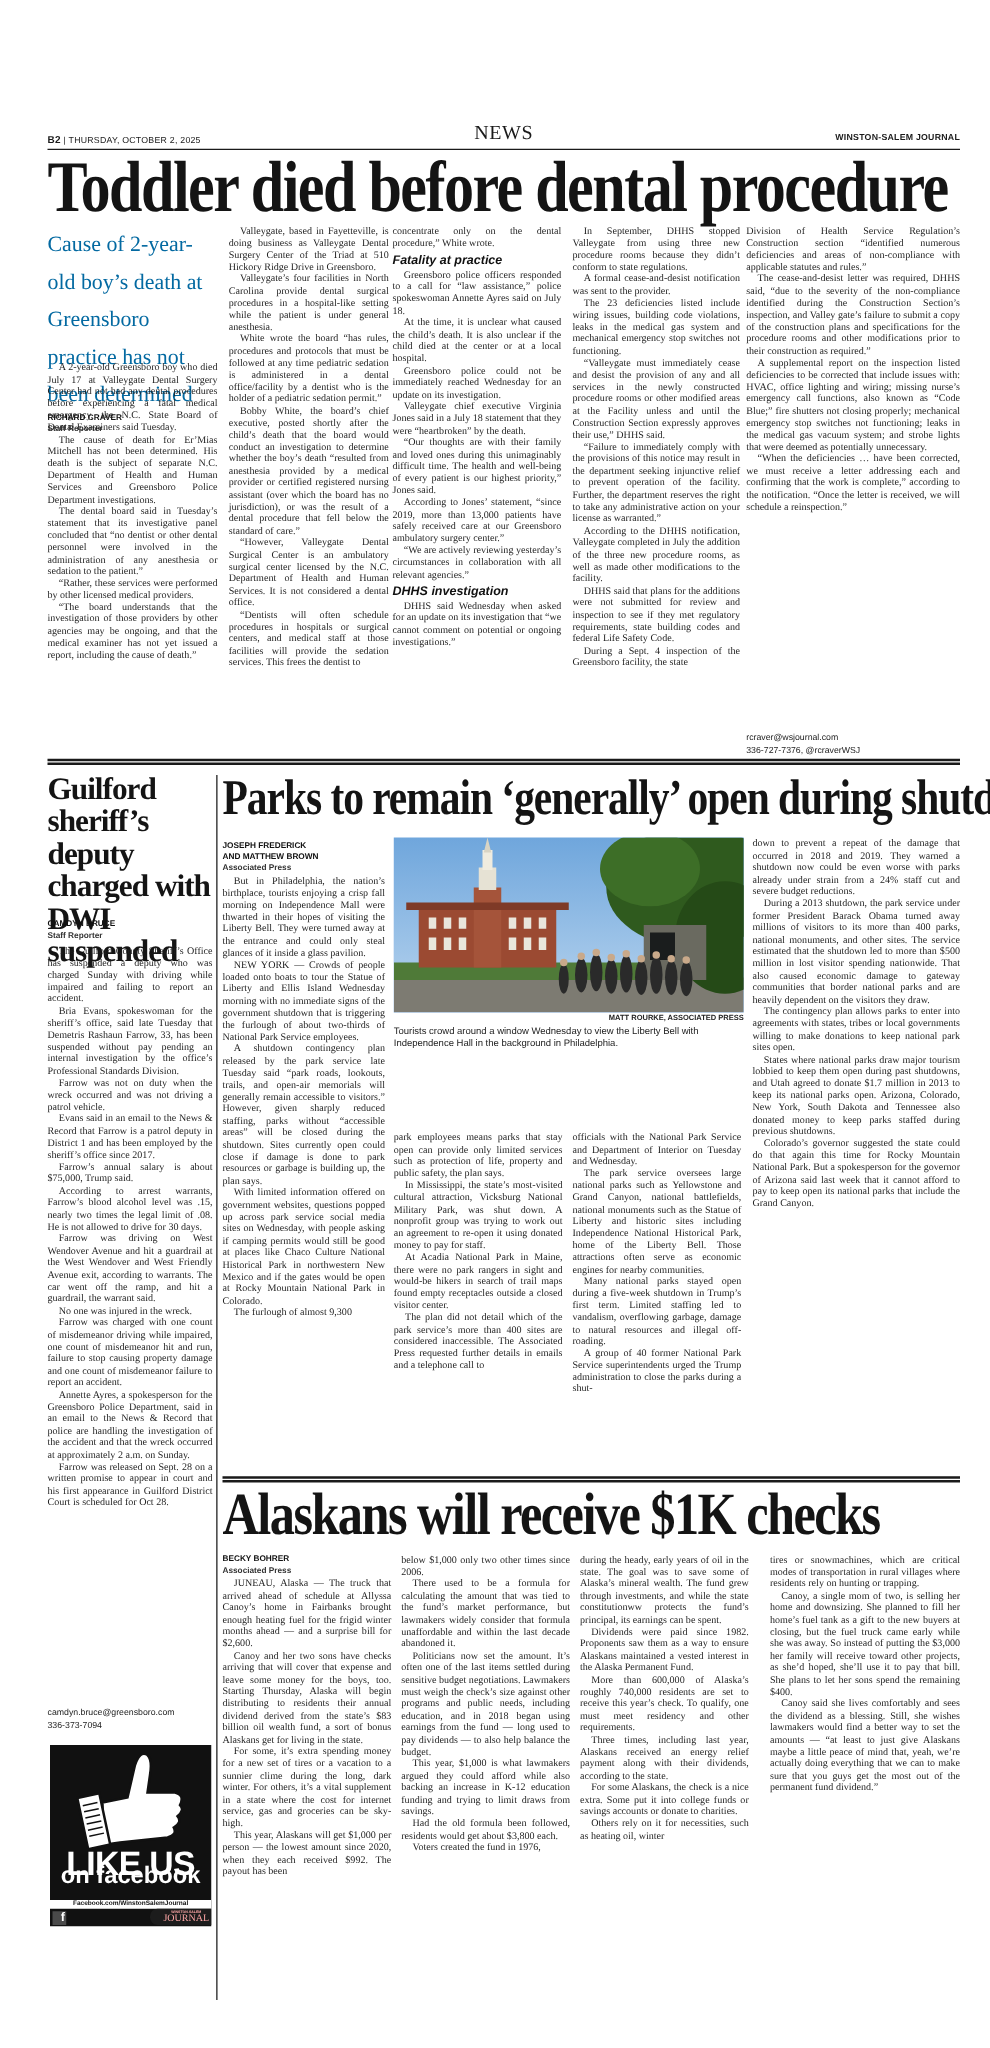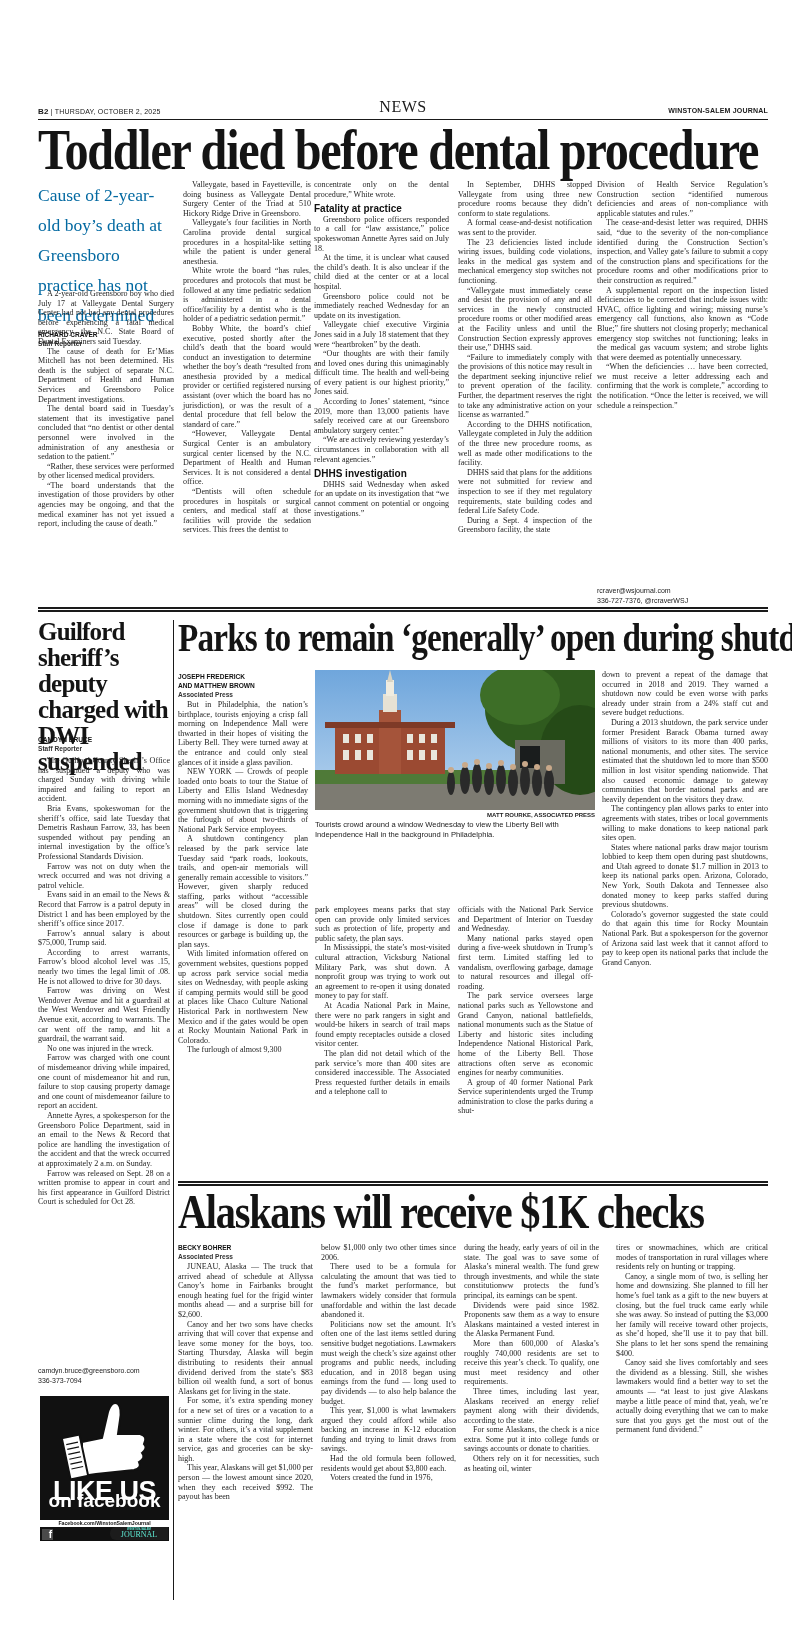--- a/index.html
+++ b/index.html
@@ -12,21 +12,21 @@
   .folio .center { position: absolute; left: 0; right: 0; top: -6px; text-align: center; font-family: "Liberation Serif", serif; font-size: 16px; letter-spacing: 0.5px; }
   .folio .right { position: absolute; right: 0; top: 3px; font-weight: bold; }
   .rule { background: #1a1a1a; }
   .hed { font-family: "Liberation Serif", "DejaVu Serif", serif; font-weight: bold; color: #141414; letter-spacing: -1.5px; line-height: 1; transform-origin: left top; white-space: nowrap; }
   .deck { font-family: "Liberation Serif", serif; font-size: 17.5px; line-height: 30px; color: #0369a1; }
   .byline { font-family: "Liberation Sans", sans-serif; font-size: 6.6px; line-height: 9px; font-weight: bold; color: #111; text-transform: uppercase; }
   .byline-role { font-family: "Liberation Sans", sans-serif; font-size: 6.6px; line-height: 9px; font-weight: bold; color: #333; }
   .col { font-size: 8.05px; line-height: 9.6px; text-align: justify; hyphens: auto; color: #1e1e1e; }
   .col p { text-indent: 9px; }
   .col p.noind { text-indent: 0; }
-  .col h3 { font-family: "Liberation Sans", sans-serif; font-size: 10px; font-weight: bold; margin: 5px 0 1px; text-indent: 0; color: #111; }
+  .col h3 { font-family: "Liberation Sans", sans-serif; font-size: 10px; font-weight: bold; margin: 5px 0 1px; text-indent: 0; color: #111; font-style: italic; }
   .contact { font-family: "Liberation Sans", sans-serif; font-size: 7px; line-height: 9.5px; color: #222; text-align: left; text-indent: 0; }
   .vrule { width: 1px; background: #1a1a1a; }
   .photo { overflow: hidden; background: #87b5e4; }
   .credit { font-family: "Liberation Sans", sans-serif; font-size: 6px; font-weight: bold; text-align: right; color: #222; }
   .caption { font-family: "Liberation Sans", sans-serif; font-size: 7.6px; line-height: 10px; color: #222; }
   .promo { background: #111; color: #fff; overflow: hidden; }
 </style>
 </head>
 <body>
 
@@ -134,21 +134,21 @@
         <line x1="17" y1="55" x2="29" y2="55"></line>
         <line x1="17" y1="60" x2="29" y2="60"></line>
         <line x1="17" y1="65" x2="29" y2="65"></line>
         <line x1="17" y1="70" x2="29" y2="70"></line>
     </g>
   </svg>
   <div class="abs" style="top:82px;left:0;width:129px;text-align:center;font-family:'Liberation Sans',sans-serif;font-weight:bold;font-size:27px;line-height:26px;letter-spacing:-0.5px;">LIKE US</div>
   <div class="abs" style="top:96px;left:0;width:129px;text-align:center;font-family:'Liberation Sans',sans-serif;font-weight:bold;font-size:19px;line-height:18px;">on facebook</div>
   <div class="abs" style="top:124px;left:0;width:129px;height:7px;background:#fff;color:#111;text-align:center;font-family:'Liberation Sans',sans-serif;font-weight:bold;font-size:5.2px;line-height:7px;">Facebook.com/WinstonSalemJournal</div>
   <div class="abs" style="top:133px;left:2px;width:11px;height:11px;background:#4a4a4a;color:#fff;font-family:'Liberation Sans',sans-serif;font-weight:bold;font-size:10px;line-height:12px;text-align:right;padding-right:1px;">f</div>
-  <div class="abs" style="top:131px;left:70px;width:58px;height:13px;background:#1c1c1c;border-radius:6px 0 0 6px;color:#5eead4;text-align:center;">
+  <div class="abs" style="top:131px;left:80px;width:58px;height:13px;background:#1c1c1c;border-radius:6px 0 0 6px;color:#fca5a5;text-align:center;">
     <div style="font-family:'Liberation Sans',sans-serif;font-size:2.8px;line-height:4px;font-weight:bold;">WINSTON-SALEM</div>
     <div style="font-family:'Liberation Serif',serif;font-size:8px;line-height:8px;">JOURNAL</div>
   </div>
 </div>
 
 <div class="abs vrule" style="top:620px;left:173px;height:980px;"></div>
 
 <h1 class="abs hed" style="top:618px;left:178px;font-size:40px;transform:scaleX(0.83);letter-spacing:-1px;">Parks to remain ‘generally’ open during shutdown</h1>
 
 <div class="abs" style="top:672px;left:178px;width:128px;">
@@ -228,22 +228,22 @@
 <div class="abs caption" style="top:820px;left:315px;width:280px;">Tourists crowd around a window Wednesday to view the Liberty Bell with Independence Hall in the background in Philadelphia.</div>
 
 <div class="abs col" style="top:905px;left:315px;width:135px;">
   <p class="noind">park employees means parks that stay open can provide only limited services such as protection of life, property and public safety, the plan says.</p>
   <p>In Mississippi, the state’s most-visited cultural attraction, Vicksburg National Military Park, was shut down. A nonprofit group was trying to work out an agreement to re-open it using donated money to pay for staff.</p>
   <p>At Acadia National Park in Maine, there were no park rangers in sight and would-be hikers in search of trail maps found empty receptacles outside a closed visitor center.</p>
   <p>The plan did not detail which of the park service’s more than 400 sites are considered inaccessible. The Associated Press requested further details in emails and a telephone call to</p>
 </div>
 <div class="abs col" style="top:905px;left:458px;width:135px;">
   <p class="noind">officials with the National Park Service and Department of Interior on Tuesday and Wednesday.</p>
+  <p>The park service oversees large national parks such as Yellowstone and Grand Canyon, national battlefields, national monuments such as the Statue of Liberty and historic sites including Independence National Historical Park, home of the Liberty Bell. Those attractions often serve as economic engines for nearby communities.</p>
   <p>Many national parks stayed open during a five-week shutdown in Trump’s first term. Limited staffing led to vandalism, overflowing garbage, damage to natural resources and illegal off-roading.</p>
-  <p>The park service oversees large national parks such as Yellowstone and Grand Canyon, national battlefields, national monuments such as the Statue of Liberty and historic sites including Independence National Historical Park, home of the Liberty Bell. Those attractions often serve as economic engines for nearby communities.</p>
   <p>A group of 40 former National Park Service superintendents urged the Trump administration to close the parks during a shut-</p>
 </div>
 <div class="abs col" style="top:670px;left:602px;width:166px;">
   <p class="noind">down to prevent a repeat of the damage that occurred in 2018 and 2019. They warned a shutdown now could be even worse with parks already under strain from a 24% staff cut and severe budget reductions.</p>
   <p>During a 2013 shutdown, the park service under former President Barack Obama turned away millions of visitors to its more than 400 parks, national monuments, and other sites. The service estimated that the shutdown led to more than $500 million in lost visitor spending nationwide. That also caused economic damage to gateway communities that border national parks and are heavily dependent on the visitors they draw.</p>
   <p>The contingency plan allows parks to enter into agreements with states, tribes or local governments willing to make donations to keep national park sites open.</p>
   <p>States where national parks draw major tourism lobbied to keep them open during past shutdowns, and Utah agreed to donate $1.7 million in 2013 to keep its national parks open. Arizona, Colorado, New York, South Dakota and Tennessee also donated money to keep parks staffed during previous shutdowns.</p>
   <p>Colorado’s governor suggested the state could do that again this time for Rocky Mountain National Park. But a spokesperson for the governor of Arizona said last week that it cannot afford to pay to keep open its national parks that include the Grand Canyon.</p>
 </div>
 

